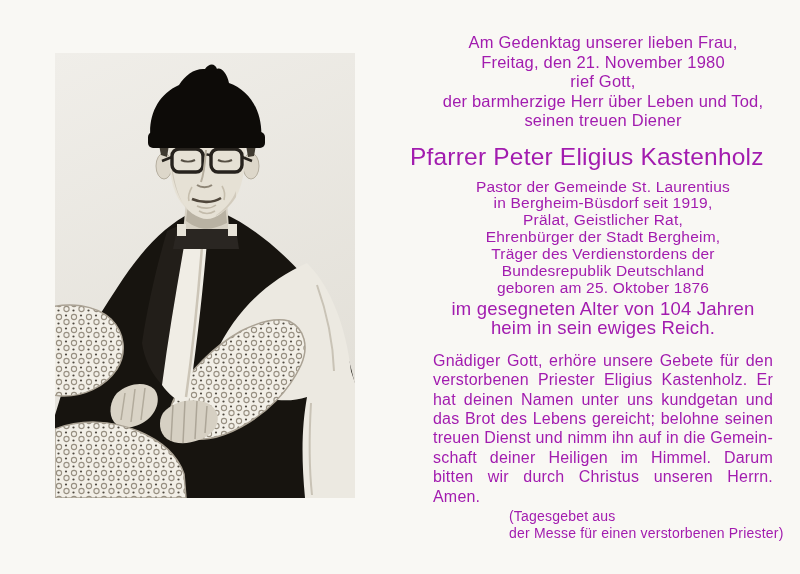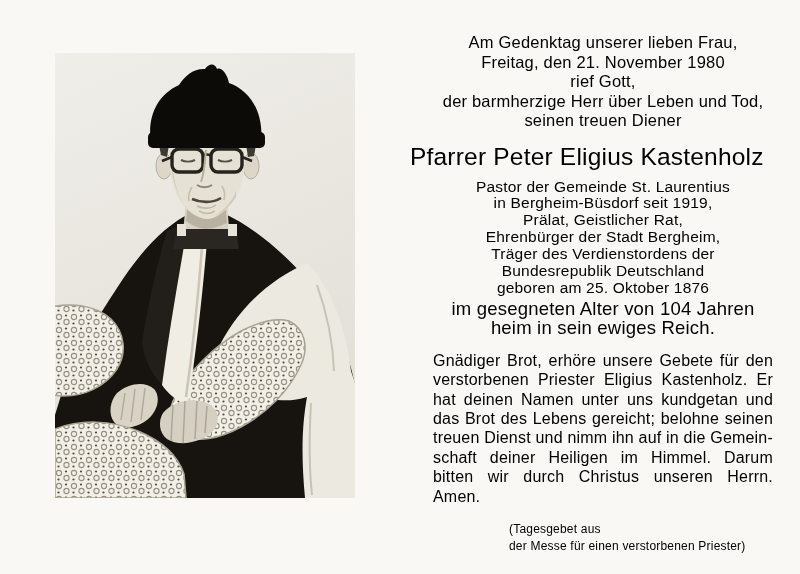--- a/index.html
+++ b/index.html
@@ -7,21 +7,21 @@
     padding: 0;
     background: #d8d6d2;
   }
   .card {
     position: relative;
     width: 800px;
     height: 574px;
     background: #f9f8f4;
     overflow: hidden;
     font-family: "Liberation Sans", "DejaVu Sans", sans-serif;
-    color: #000000;
+    color: #a21caf;
   }
   
   .photo {
     position: absolute;
     left: 55px;
     top: 53px;
     width: 300px;
     height: 445px;
     background: linear-gradient(160deg, #f0eee9 0%, #e3e0d8 100%);
     box-shadow: inset 0 0 34px rgba(60, 55, 45, 0.10);
@@ -69,23 +69,23 @@
     width: 340px;
     font-size: 16px;
     line-height: 19.4px;
     letter-spacing: 0.2px;
   }
   .prayer .p-line {
     text-align: justify;
     text-align-last: justify;
   }
   .source {
-    margin-top: 15px;
+    margin-top: 2px;
     margin-left: 99px;
-    font-size: 12px;
+    font-size: 14px;
     line-height: 16.5px;
     letter-spacing: 0.2px;
   }
 </style>
 </head>
 <body>
 
 <div class="card">
 
   <div class="photo">
@@ -190,21 +190,21 @@
       <div>Bundesrepublik Deutschland</div>
       <div>geboren am 25. Oktober 1876</div>
     </div>
 
     <div class="emphasis">
       <div>im gesegneten Alter von 104 Jahren</div>
       <div>heim in sein ewiges Reich.</div>
     </div>
 
     <div class="prayer">
-      <div class="p-line">Gnädiger Brot, erhöre unsere Gebete für den</div>
+      <div class="p-line">Gnädiger Gott, erhöre unsere Gebete für den</div>
       <div class="p-line">verstorbenen Priester Eligius Kastenholz. Er</div>
       <div class="p-line">hat deinen Namen unter uns kundgetan und</div>
       <div class="p-line">das Brot des Lebens gereicht; belohne seinen</div>
       <div class="p-line">treuen Dienst und nimm ihn auf in die Gemein-</div>
       <div class="p-line">schaft deiner Heiligen im Himmel. Darum</div>
       <div class="p-line">bitten wir durch Christus unseren Herrn. Amen.</div>
     </div>
 
     <div class="source">
       <div>(Tagesgebet aus</div>

